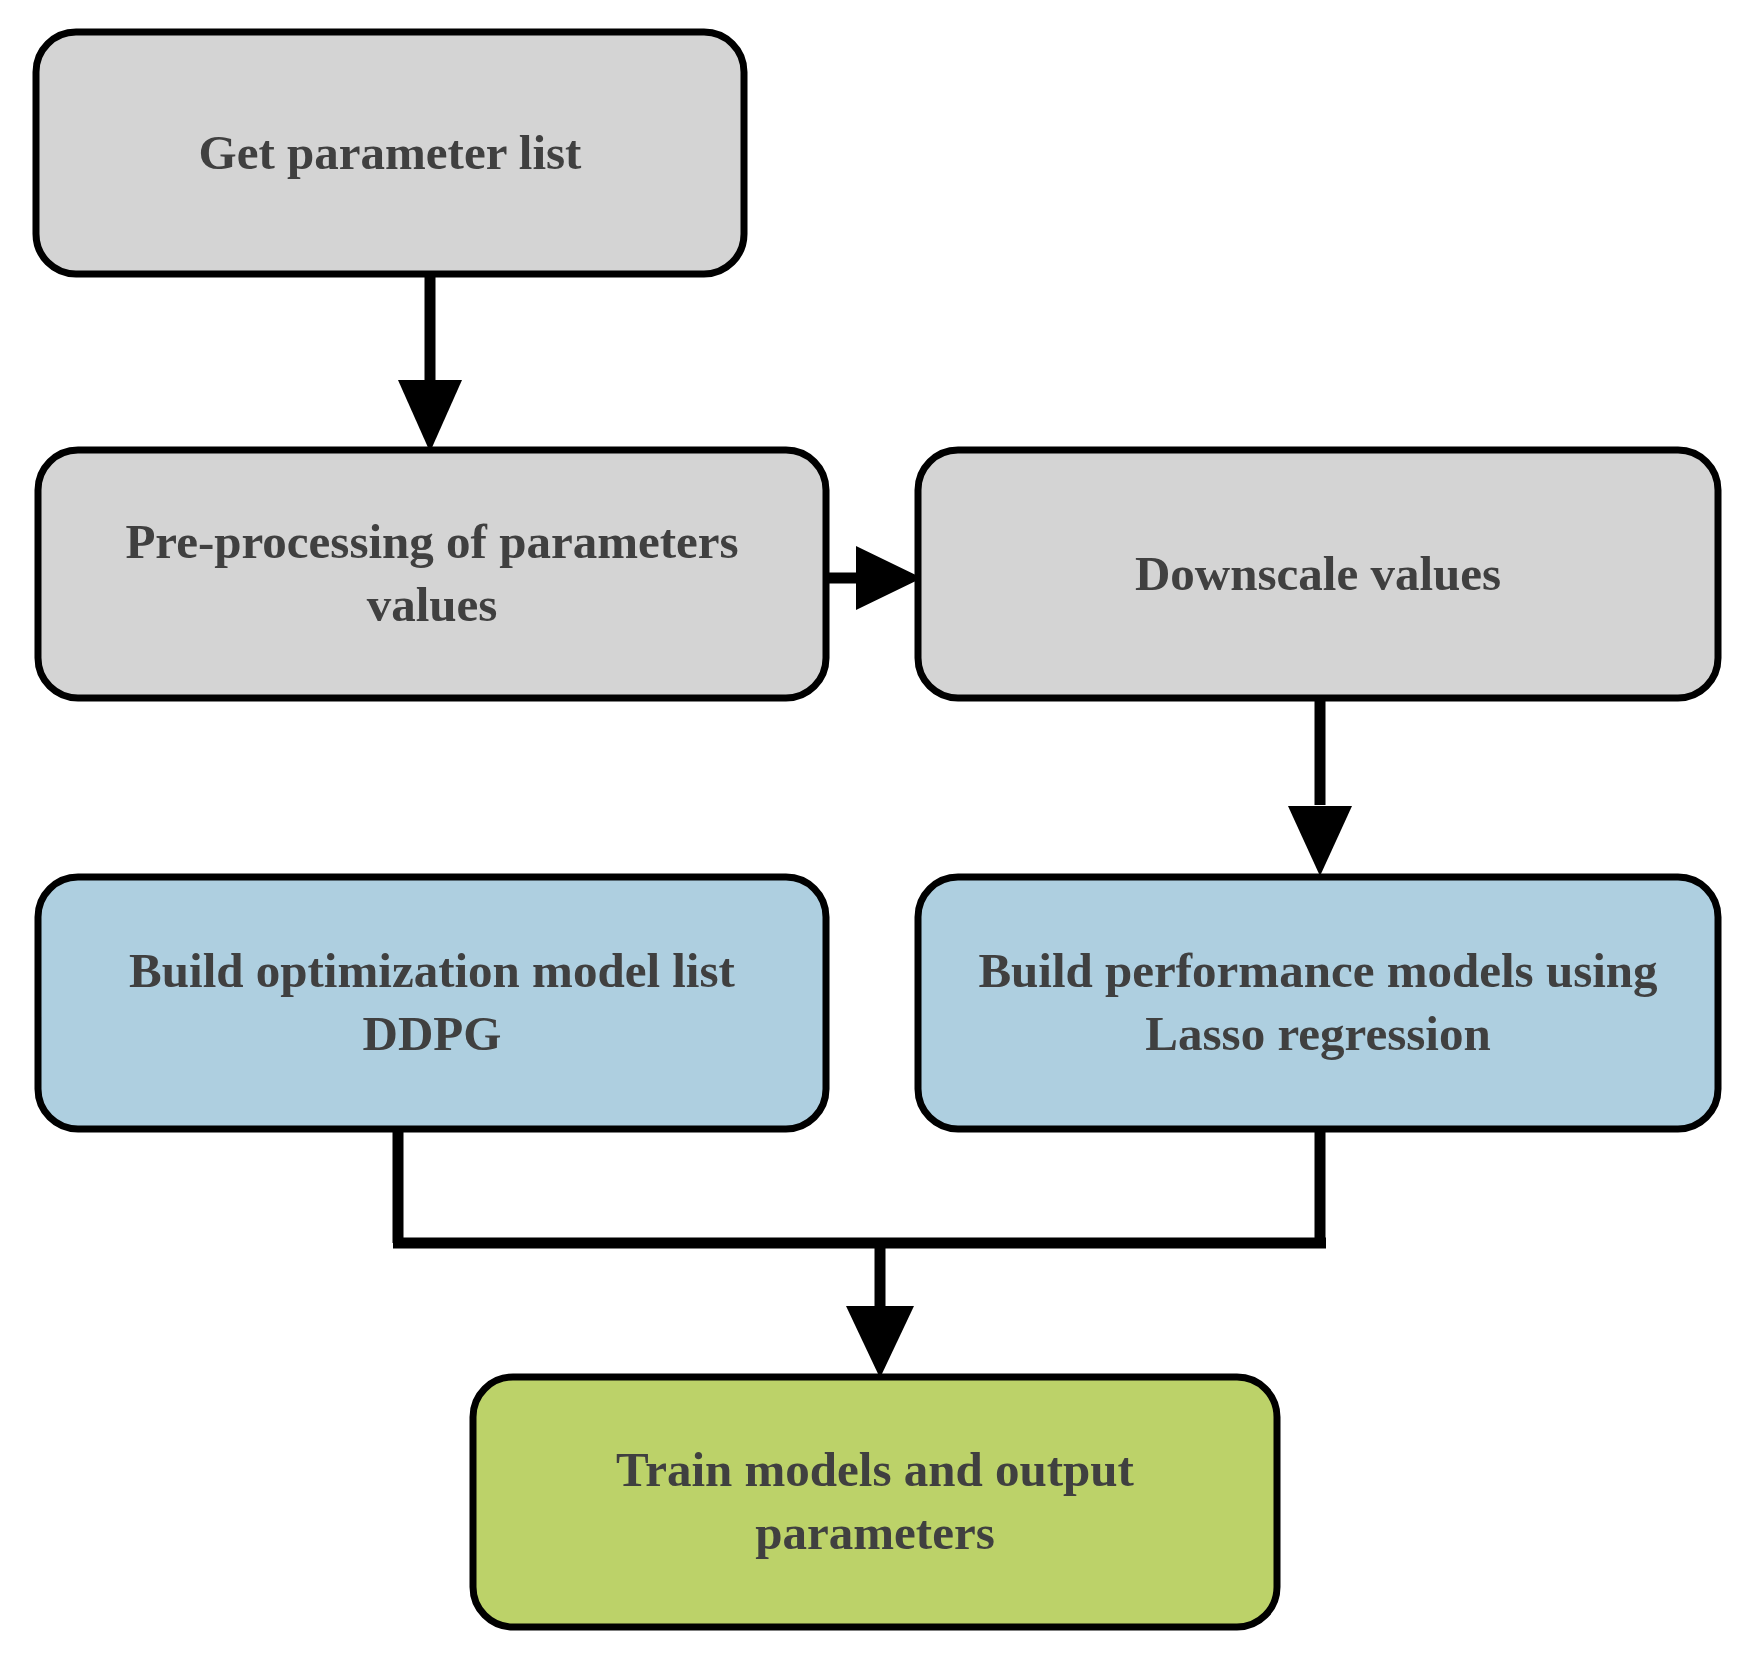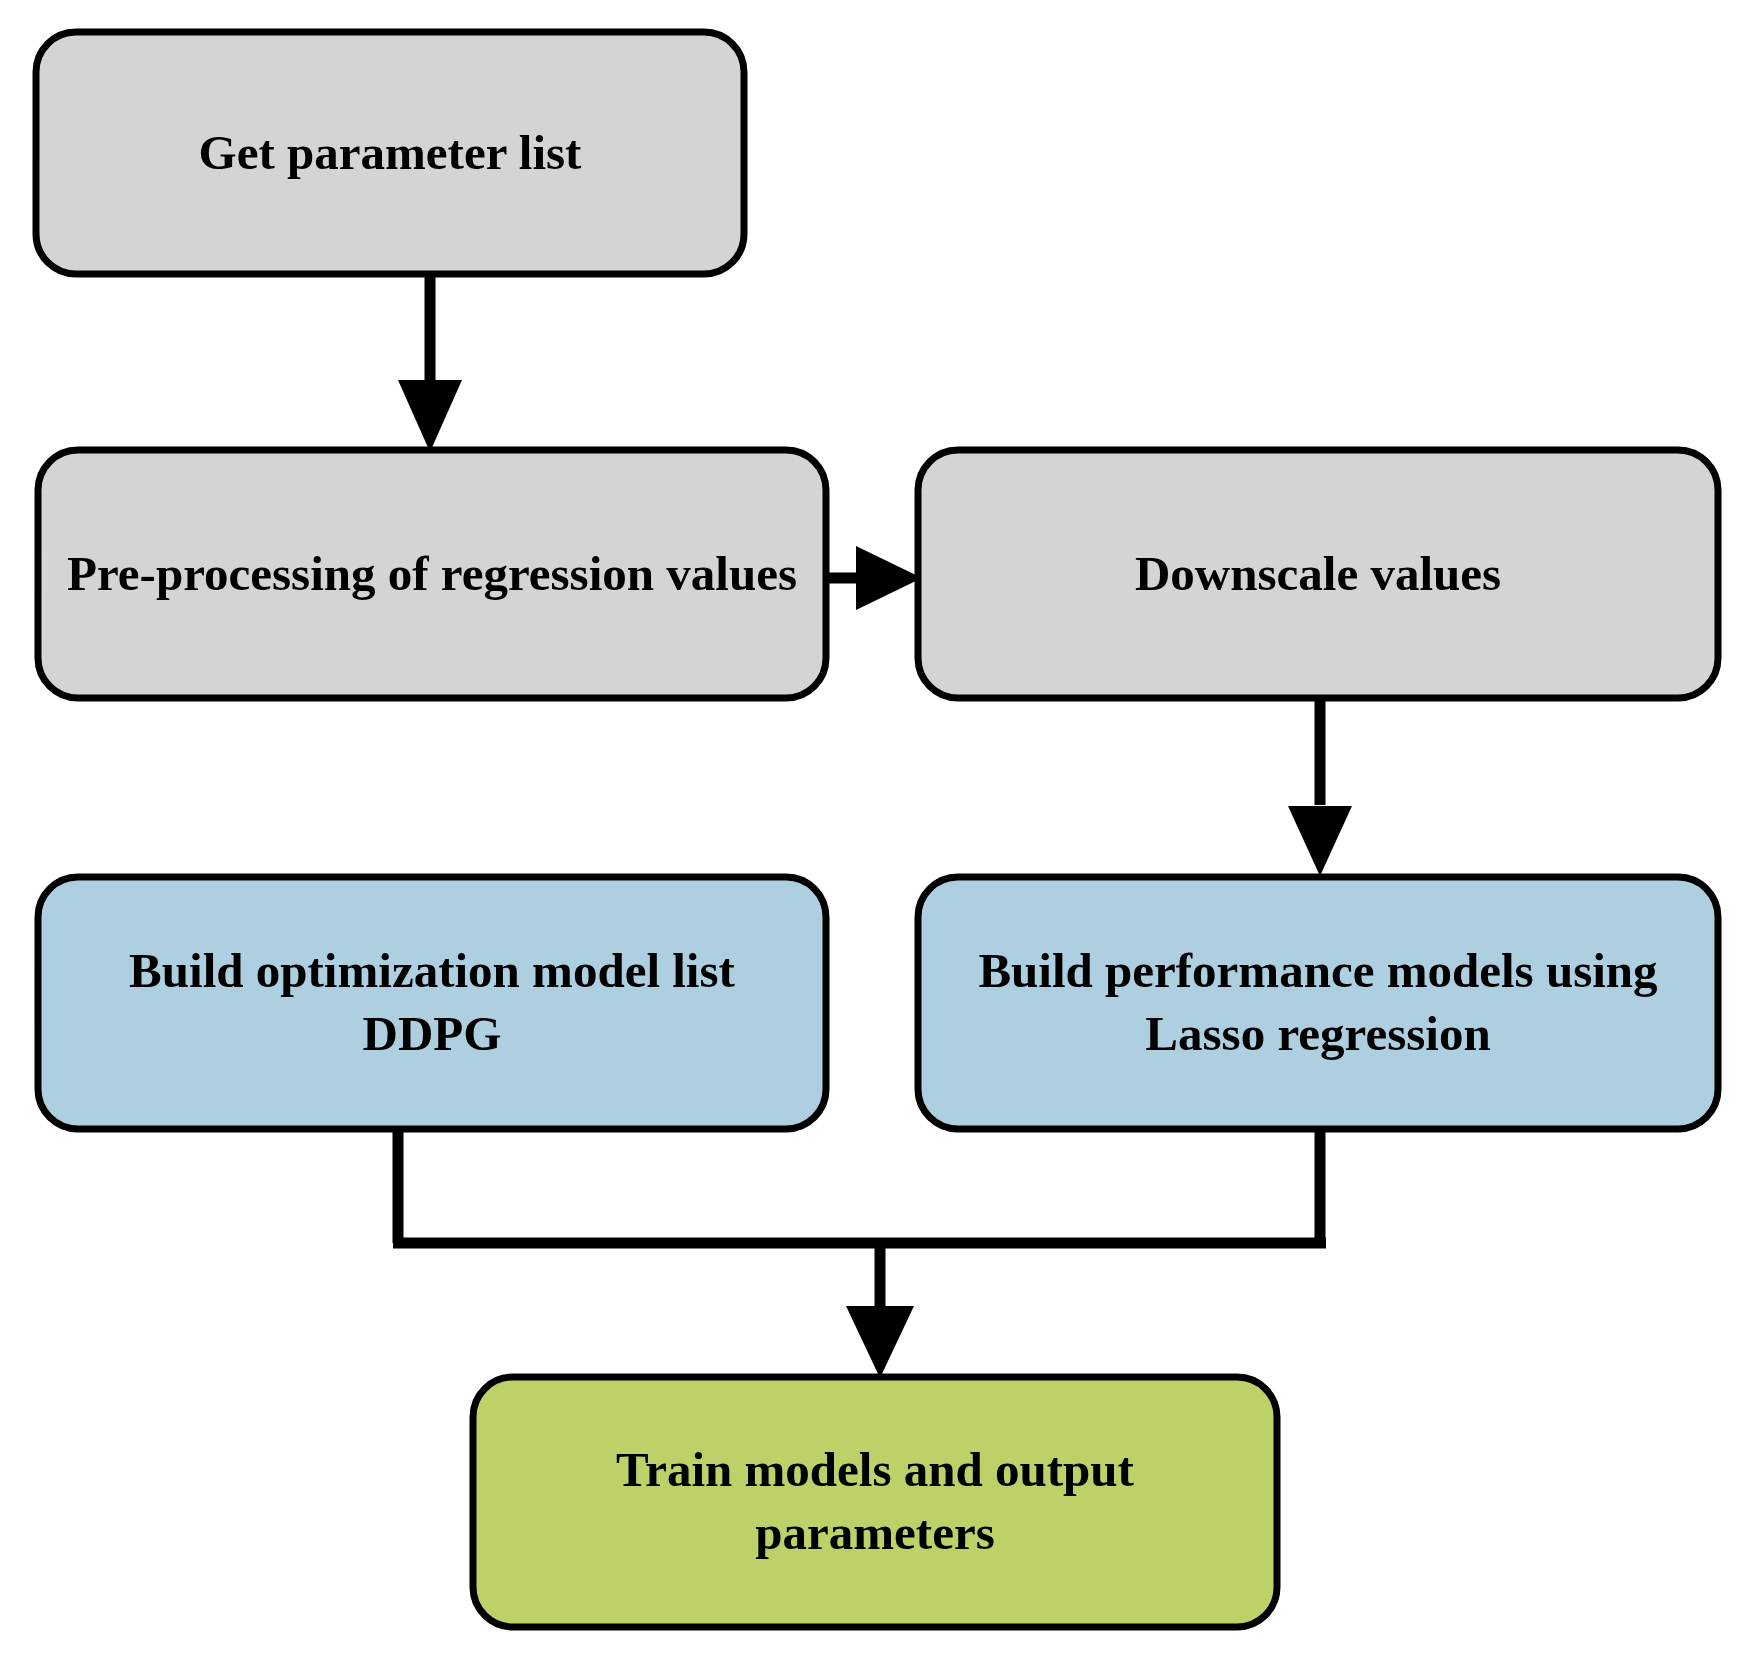--- a/index.html
+++ b/index.html
@@ -44,21 +44,21 @@
   .node-label {
     position: absolute;
     display: flex;
     align-items: center;
     justify-content: center;
     text-align: center;
     font-family: "Liberation Serif", "DejaVu Serif", serif;
     font-weight: bold;
     font-size: 49px;
     line-height: 1.28;
-    color: #000000;
+    color: #404040;
     letter-spacing: 0px;
     pointer-events: none;
     -webkit-font-smoothing: antialiased;
   }
   .node-label span {
     display: block;
     width: 100%;
     padding: 0 18px;
     box-sizing: border-box;
   }
@@ -120,21 +120,21 @@
       <rect class="node-shape" x="473" y="1377" width="804" height="250" rx="40" ry="40" fill="#bcd269"></rect>
     </g>
 
   </svg>
 
   <div class="node-label" style="left:36px; top:32px; width:708px; height:242px;">
     <span>Get parameter list</span>
   </div>
 
   <div class="node-label" style="left:38px; top:450px; width:788px; height:248px;">
-    <span>Pre-processing of regression values</span>
+    <span>Pre-processing of parameters values</span>
   </div>
 
   <div class="node-label" style="left:918px; top:450px; width:800px; height:248px;">
     <span>Downscale values</span>
   </div>
 
   <div class="node-label" style="left:38px; top:877px; width:788px; height:252px;">
     <span>Build optimization model list DDPG</span>
   </div>
 

